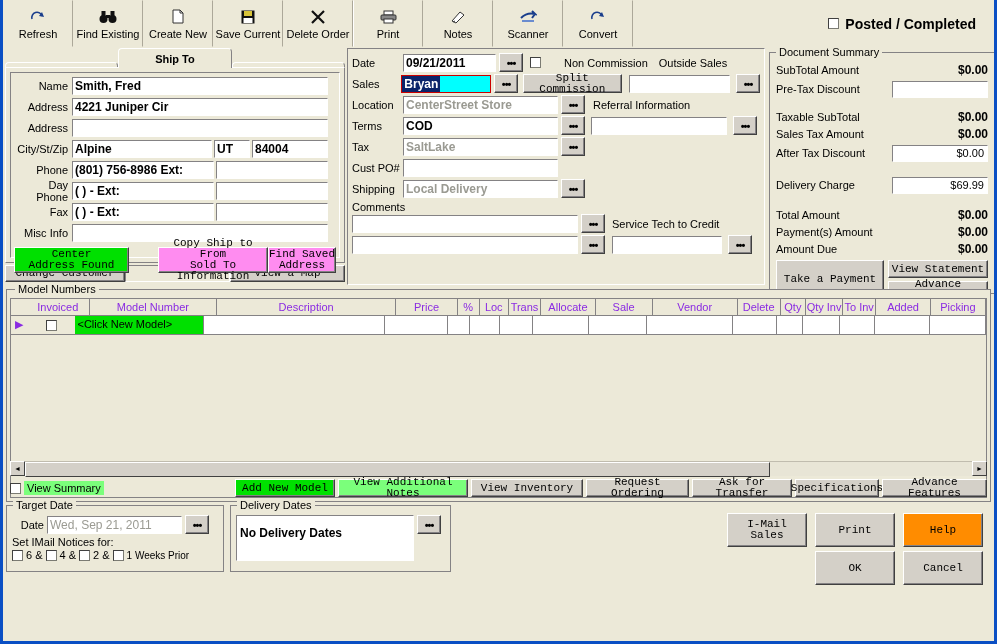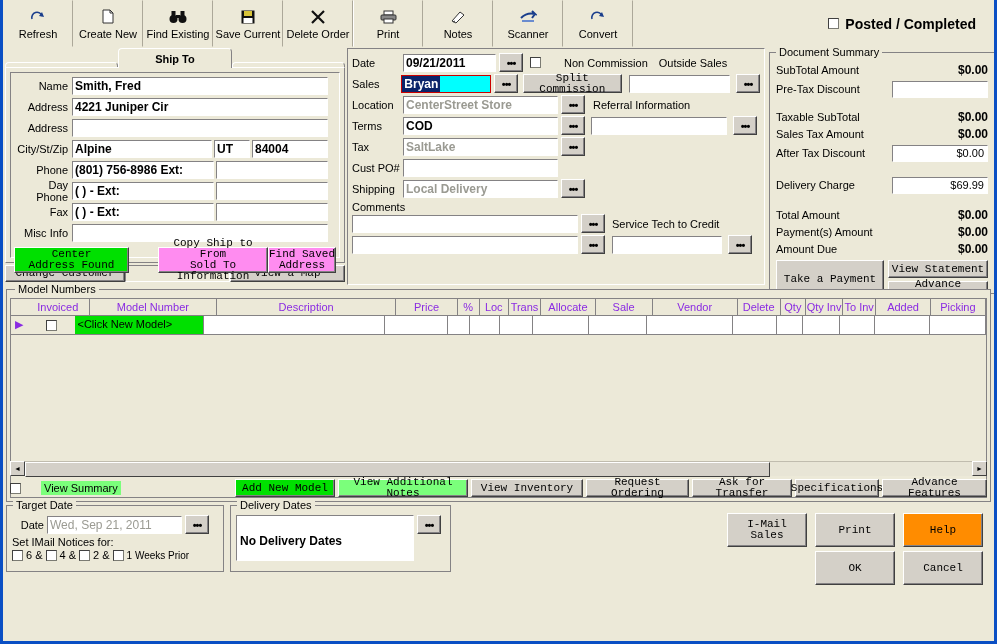--- a/index.html
+++ b/index.html
@@ -170,21 +170,21 @@
     background:#ece9d8; display:flex; align-items:center;
   }
   .sc-btn {
     width:15px; height:15px; background:#d4d0c8;
     border:1px solid #fff; border-right-color:#404040; border-bottom-color:#404040;
     display:flex; align-items:center; justify-content:center; font-size:7px; cursor:pointer;
   }
   .sc-track { flex:1; height:15px; background:#e8e5d6; border-top:1px solid #c0bcae;}
   .sc-thumb { height:15px; background:#d4d0c8; border:1px solid #fff; border-right-color:#404040; border-bottom-color:#404040; }
   .gridfoot { position:absolute; left:3px; right:3px; bottom:3px; height:20px; display:flex; align-items:center; gap:3px; }
-  .viewsum { display:flex; align-items:center; gap:20px; }
+  .viewsum { display:flex; align-items:center; gap:3px; }
   .viewsum .lbl { background:#7bff7b; font-size:11px; padding:1px 3px; }
   
   .bottom { display:flex; padding:3px 3px 0 3px; gap:6px; height:70px; }
   .fs2 { border:1px solid #848284; position:relative; padding:9px 5px 4px 5px; }
   .btm-right { flex:1; display:flex; flex-direction:column; align-items:flex-end; justify-content:flex-start; gap:4px; padding-top:8px; padding-right:8px;}
   .btm-rowb { display:flex; gap:8px; }
   .bigbtn { width:80px; height:34px; }
 </style>
 </head>
 <body>
@@ -197,38 +197,38 @@
       <span class="ic">
         <svg width="16" height="13" viewBox="0 0 16 13">
             <path d="M2 9 A5 5 0 1 1 12 6" fill="none" stroke="#1a3e8c" stroke-width="1.6"></path>
             <path d="M12 2 L14 7 L9 6 Z" fill="#1a3e8c"></path>
           </svg>
       </span>
       <span class="lb">Refresh</span>
     </div>
     <div class="tbtn">
       <span class="ic">
-        <svg width="12" height="15" viewBox="0 0 12 15">
-            <path d="M1 1 H8 L11 4 V14 H1 Z" fill="#fff" stroke="#333" stroke-width="1"></path>
-            <path d="M8 1 V4 H11" fill="none" stroke="#333" stroke-width="1"></path>
-          </svg>
-      </span>
-      <span class="lb">Create New</span>
-    </div>
-    <div class="tbtn">
-      <span class="ic">
         <svg width="18" height="14" viewBox="0 0 18 14">
             <circle cx="4.5" cy="9" r="4" fill="#111"></circle>
             <circle cx="13.5" cy="9" r="4" fill="#111"></circle>
             <rect x="2.5" y="1" width="4" height="6" fill="#111"></rect>
             <rect x="11.5" y="1" width="4" height="6" fill="#111"></rect>
             <rect x="7" y="5" width="4" height="3" fill="#111"></rect>
           </svg>
       </span>
       <span class="lb">Find Existing</span>
+    </div>
+    <div class="tbtn">
+      <span class="ic">
+        <svg width="12" height="15" viewBox="0 0 12 15">
+            <path d="M1 1 H8 L11 4 V14 H1 Z" fill="#fff" stroke="#333" stroke-width="1"></path>
+            <path d="M8 1 V4 H11" fill="none" stroke="#333" stroke-width="1"></path>
+          </svg>
+      </span>
+      <span class="lb">Create New</span>
     </div>
     <div class="tbtn">
       <span class="ic">
         <svg width="14" height="14" viewBox="0 0 14 14">
             <rect x="0.5" y="0.5" width="13" height="13" fill="#111"></rect>
             <rect x="3" y="1" width="8" height="5" fill="#d8c43a"></rect>
             <rect x="2.5" y="8" width="9" height="5" fill="#fff"></rect>
           </svg>
       </span>
       <span class="lb">Save Current</span>
@@ -580,21 +580,21 @@
         <span class="cb"></span>
         <span style="font-size:11px">2 &amp;</span>
         <span class="cb"></span>
         <span style="font-size:10px">1 Weeks Prior</span>
       </div>
     </div>
 
     <div class="fs2" style="width:221px">
       <div class="fs-legend">Delivery Dates</div>
       <div style="display:flex;align-items:flex-start;gap:3px;">
-        <span class="inp" style="width:178px;height:46px;line-height:20px;padding:15px 3px">No Delivery Dates</span>
+        <span class="inp" style="width:178px;height:46px;line-height:20px;padding:7px 3px">No Delivery Dates</span>
         <span class="dots">•••</span>
       </div>
     </div>
 
     <div class="btm-right">
       <div class="btm-rowb">
         <div class="btn gray bigbtn">I-Mail Sales</div>
         <div class="btn gray bigbtn">Print</div>
         <div class="btn orange bigbtn">Help</div>
       </div>

